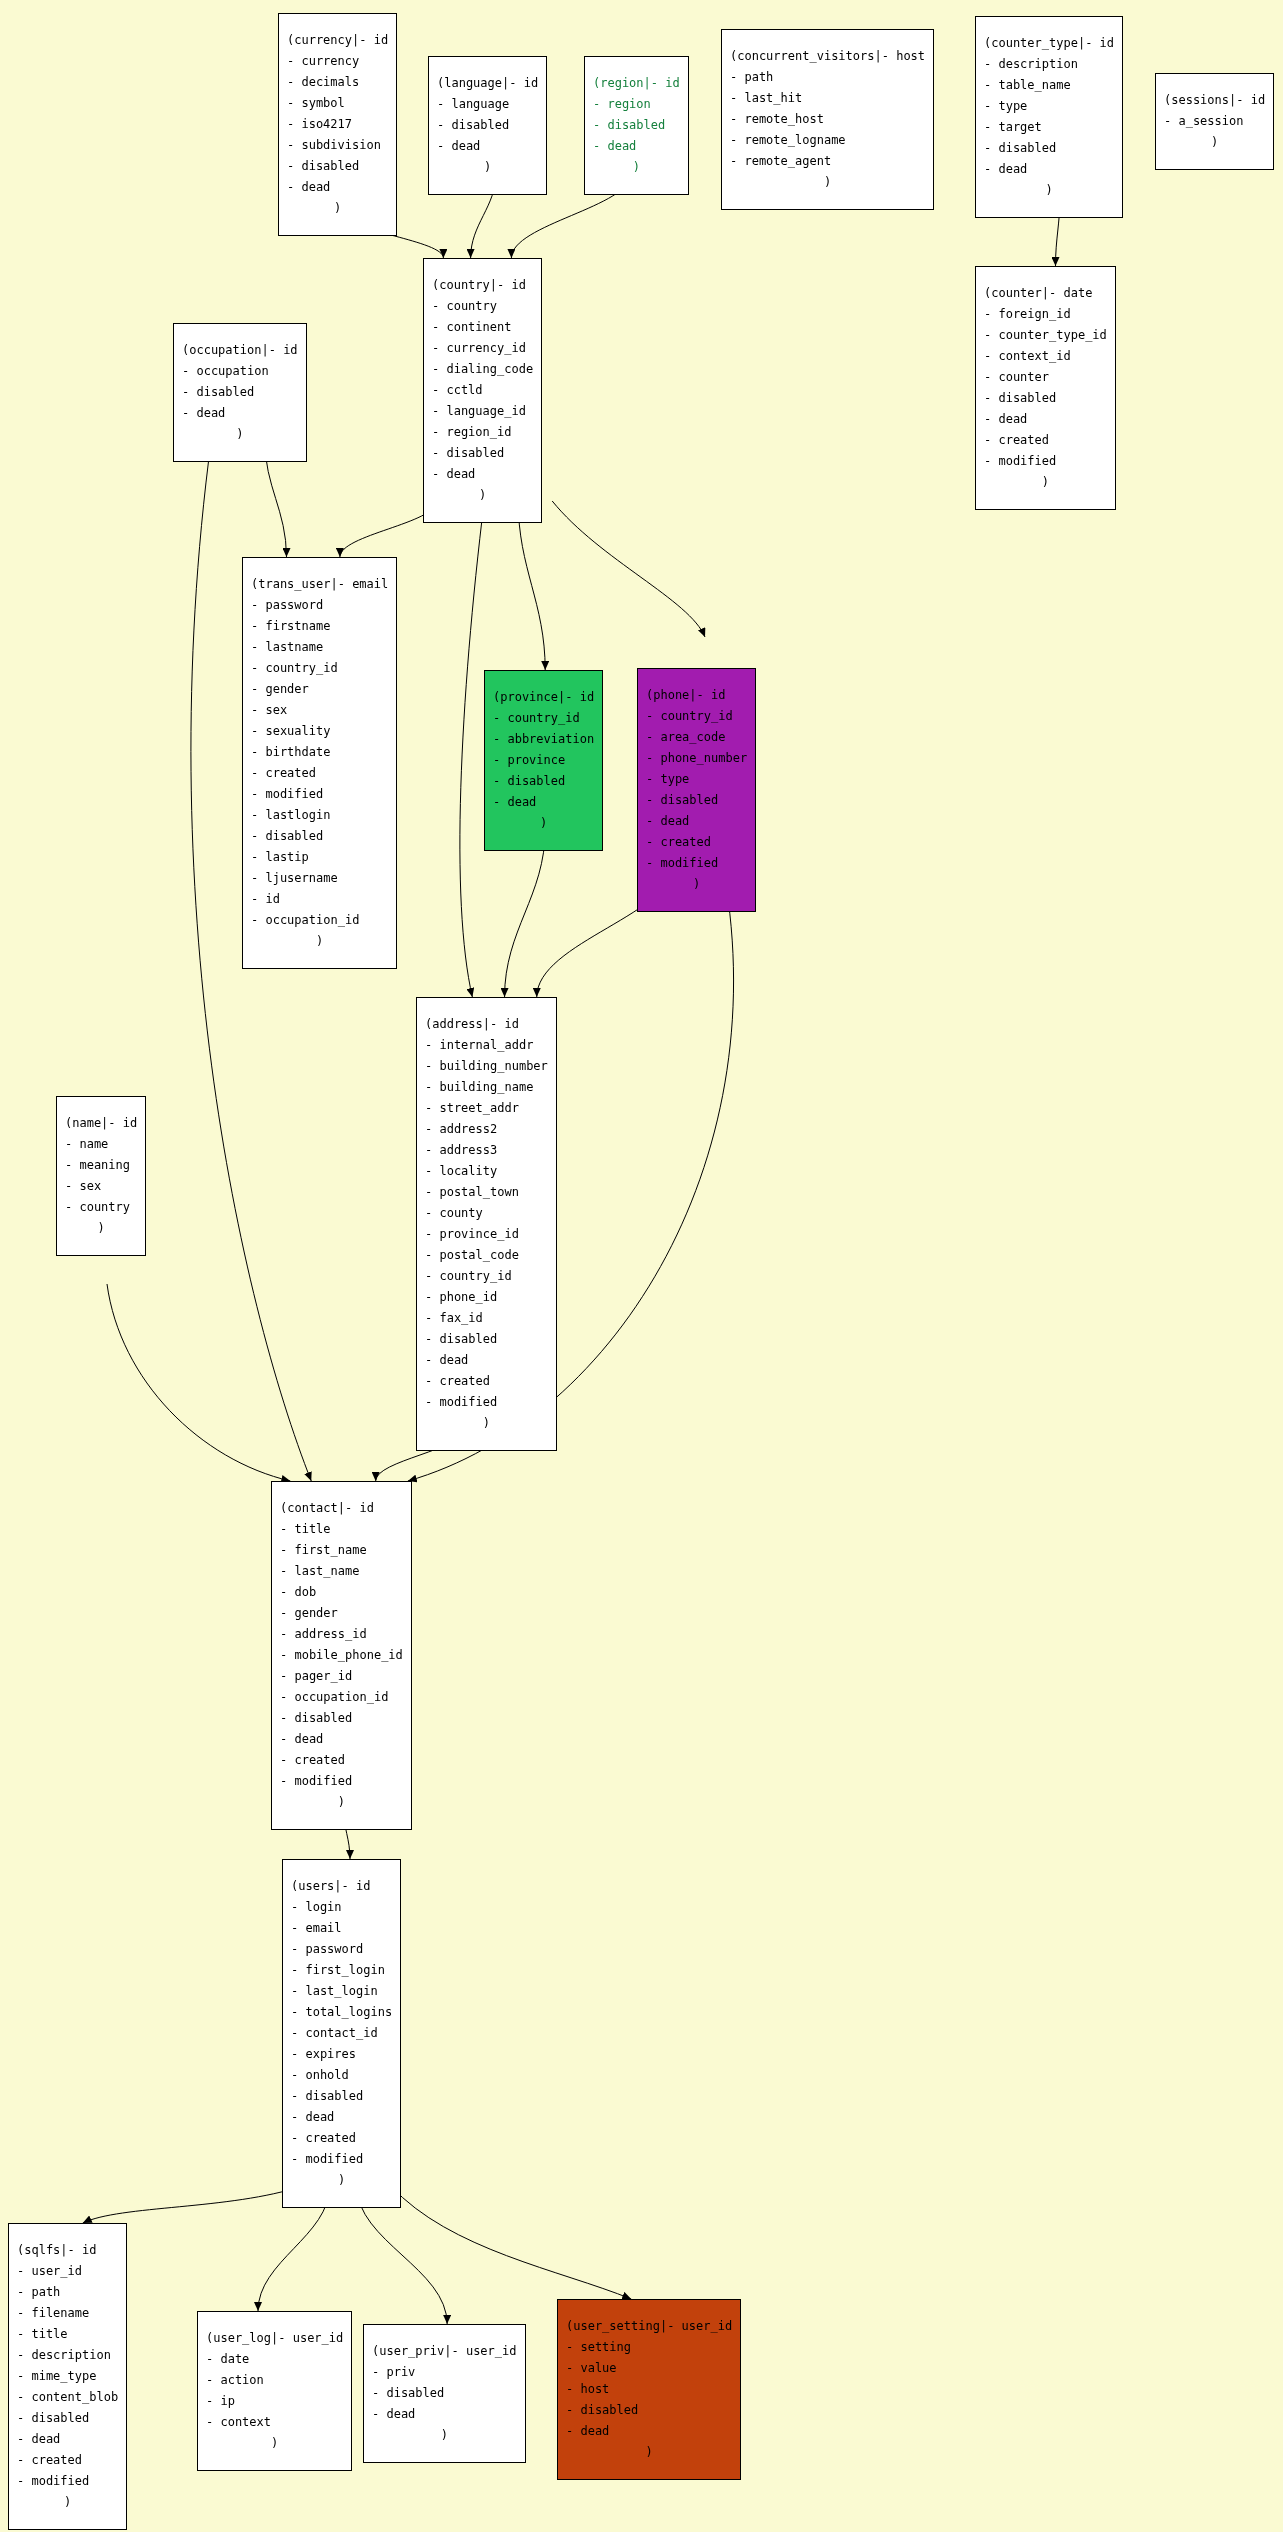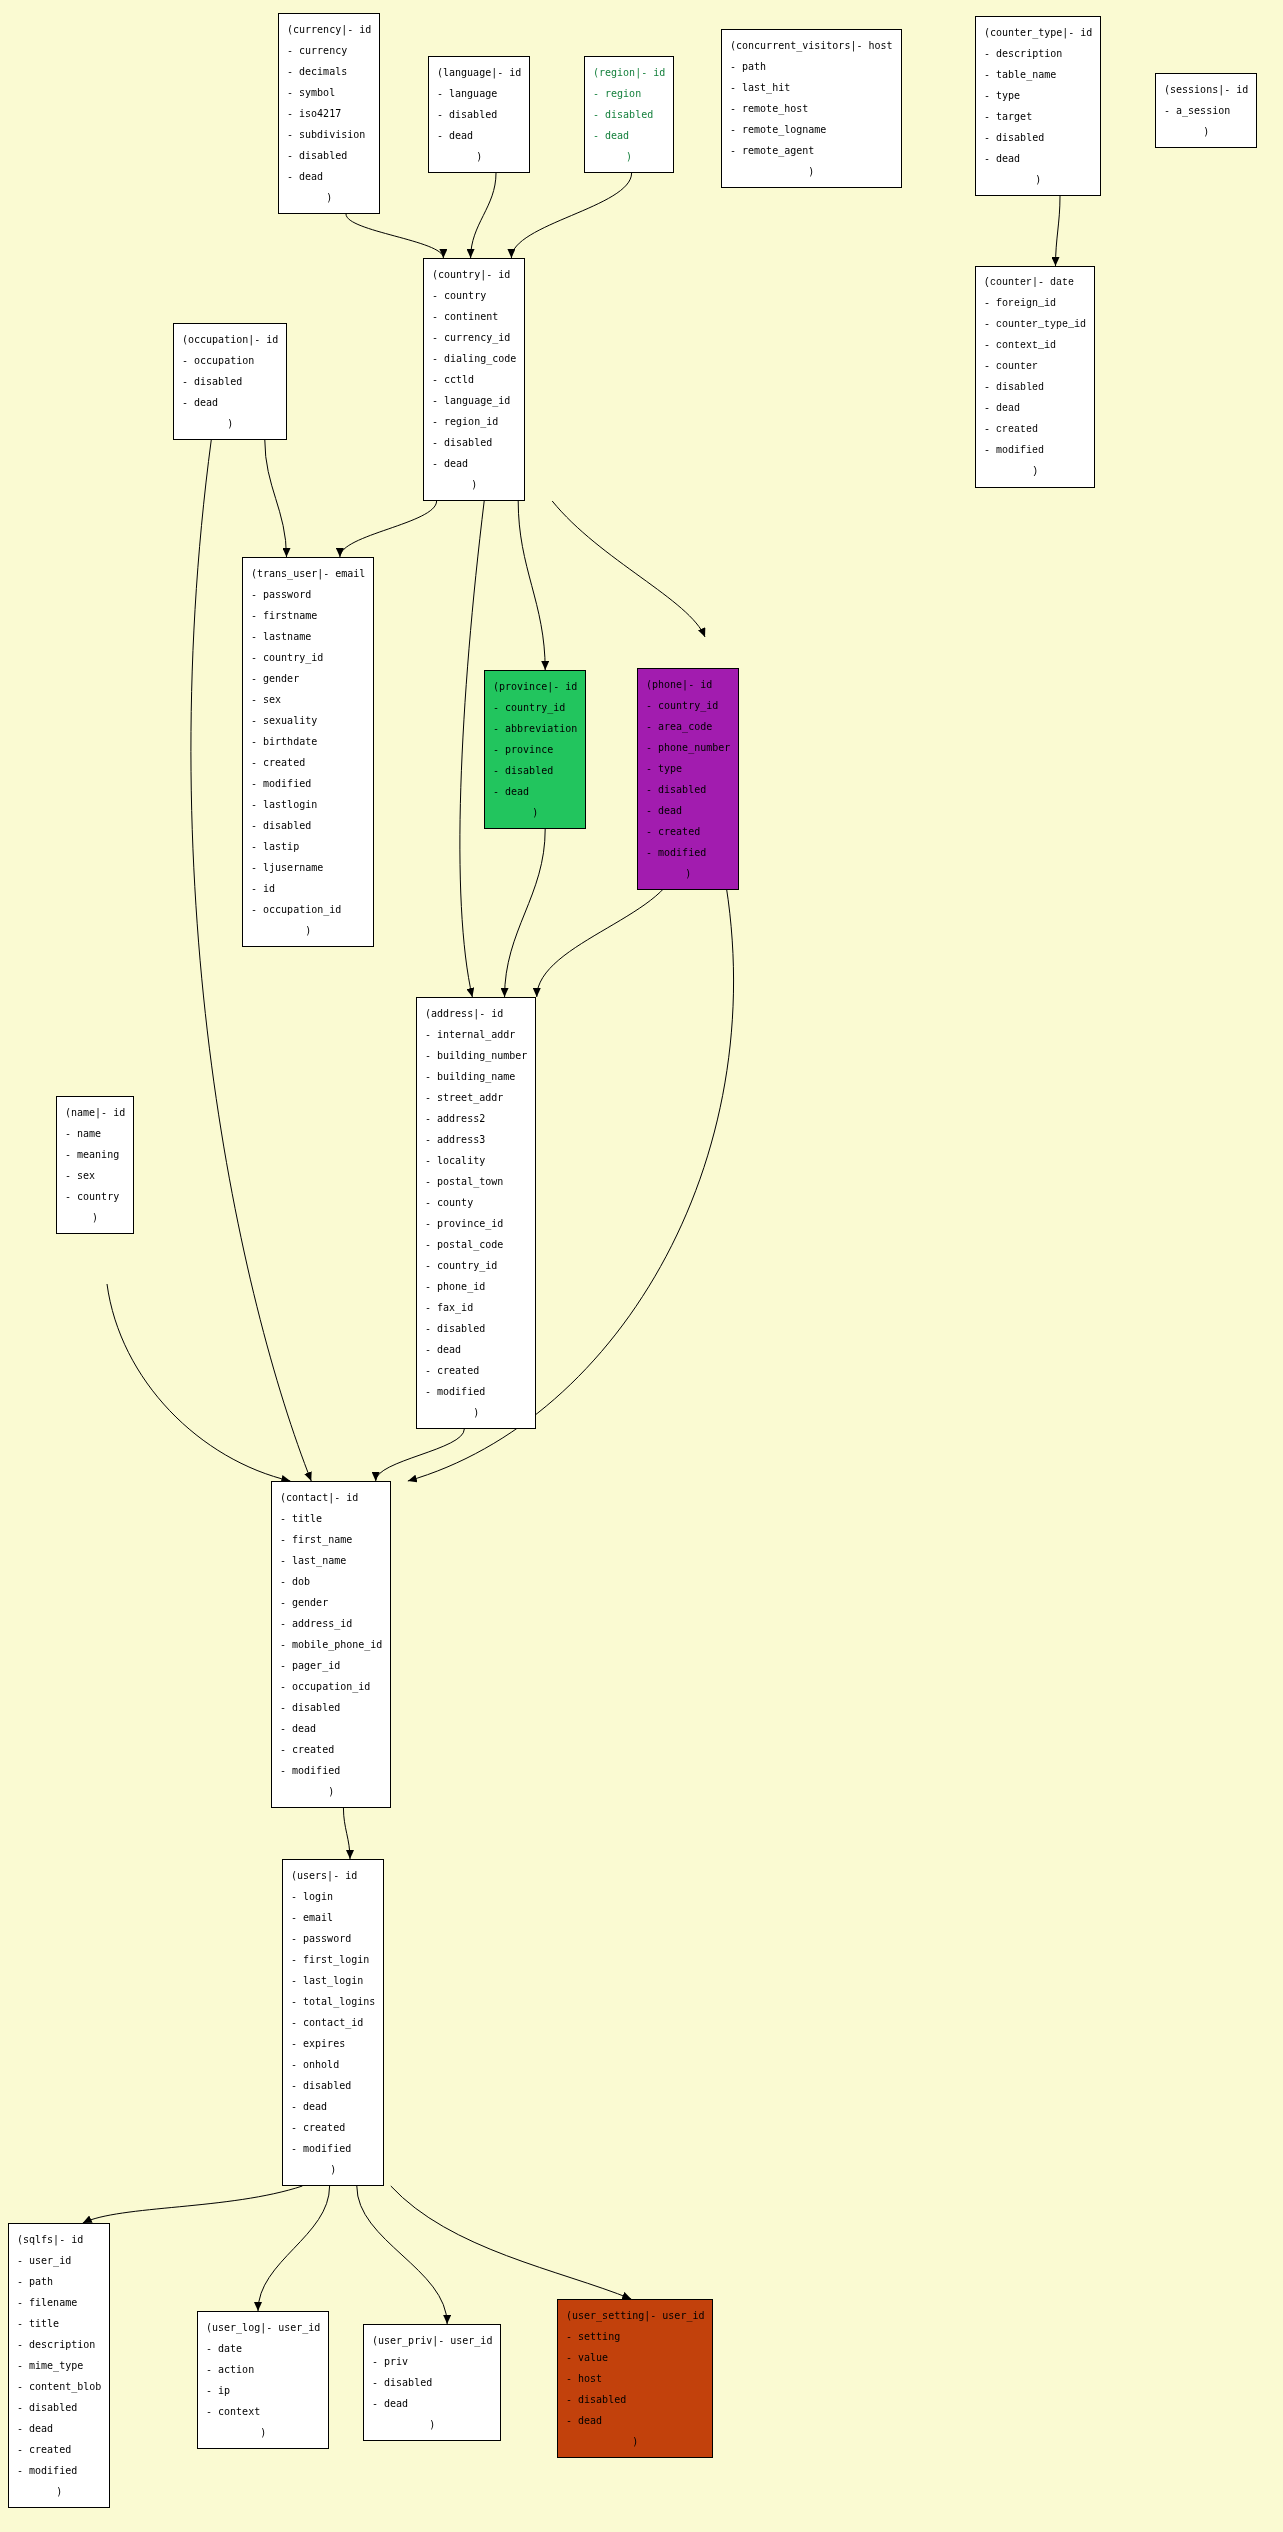--- a/index.html
+++ b/index.html
@@ -20,22 +20,22 @@
     fill: none;
     stroke: #000;
     stroke-width: 1;
   }
   .table-box {
     position: absolute;
     z-index: 2;
     background: #FFFFFF;
     border: 1px solid #000000;
     box-sizing: border-box;
-    padding: 5px 8px;
-    font-size: 10px;
+    padding: 16px 8px;
+    font-size: 12px;
     line-height: 21px;
     color: #000000;
     white-space: pre;
   }
   .table-box .close { text-align: center; }
 </style>
 </head>
 <body>
 
 <div id="canvas" style="background: rgb(250, 250, 210);">
@@ -65,21 +65,21 @@
       <path d="M329.6,2186 C329.6,2236 258,2261 258,2311" class="edge" marker-end="url(#arrowhead)"></path>
       <path d="M356.8,2186 C356.8,2241.2 447.15,2268.8 447.15,2324" class="edge" marker-end="url(#arrowhead)"></path>
       <path d="M390.8,2186 C450,2250 560,2270 631.2,2299" class="edge" marker-end="url(#arrowhead)"></path>
     </svg>
 <div class="table-box" style="left: 278px; top: 13px; background: rgb(255, 255, 255); border-color: rgb(0, 0, 0); color: rgb(0, 0, 0);"><div>(currency|- id</div><div>- currency</div><div>- decimals</div><div>- symbol</div><div>- iso4217</div><div>- subdivision</div><div>- disabled</div><div>- dead</div><div class="close">)</div></div>
     <div class="table-box" style="left: 428px; top: 56px; background: rgb(255, 255, 255); border-color: rgb(0, 0, 0); color: rgb(0, 0, 0);"><div>(language|- id</div><div>- language</div><div>- disabled</div><div>- dead</div><div class="close">)</div></div>
     <div class="table-box" style="left: 584px; top: 56px; background: rgb(255, 255, 255); border-color: rgb(0, 0, 0); color: #15803d;"><div>(region|- id</div><div>- region</div><div>- disabled</div><div>- dead</div><div class="close">)</div></div>
     <div class="table-box" style="left: 721px; top: 29px; background: rgb(255, 255, 255); border-color: rgb(0, 0, 0); color: rgb(0, 0, 0);"><div>(concurrent_visitors|- host</div><div>- path</div><div>- last_hit</div><div>- remote_host</div><div>- remote_logname</div><div>- remote_agent</div><div class="close">)</div></div>
     <div class="table-box" style="left: 975px; top: 16px; background: rgb(255, 255, 255); border-color: rgb(0, 0, 0); color: rgb(0, 0, 0);"><div>(counter_type|- id</div><div>- description</div><div>- table_name</div><div>- type</div><div>- target</div><div>- disabled</div><div>- dead</div><div class="close">)</div></div>
     <div class="table-box" style="left: 1155px; top: 73px; background: rgb(255, 255, 255); border-color: rgb(0, 0, 0); color: rgb(0, 0, 0);"><div>(sessions|- id</div><div>- a_session</div><div class="close">)</div></div>
-    <div class="table-box" style="left: 975px; top: 266px; background: rgb(255, 255, 255); border-color: rgb(0, 0, 0); color: rgb(0, 0, 0); font-family: Liberation Mono, monospace;"><div>(counter|- date</div><div>- foreign_id</div><div>- counter_type_id</div><div>- context_id</div><div>- counter</div><div>- disabled</div><div>- dead</div><div>- created</div><div>- modified</div><div class="close">)</div></div>
+    <div class="table-box" style="left: 975px; top: 266px; background: rgb(255, 255, 255); border-color: rgb(0, 0, 0); color: rgb(0, 0, 0);"><div>(counter|- date</div><div>- foreign_id</div><div>- counter_type_id</div><div>- context_id</div><div>- counter</div><div>- disabled</div><div>- dead</div><div>- created</div><div>- modified</div><div class="close">)</div></div>
     <div class="table-box" style="left: 423px; top: 258px; background: rgb(255, 255, 255); border-color: rgb(0, 0, 0); color: rgb(0, 0, 0);"><div>(country|- id</div><div>- country</div><div>- continent</div><div>- currency_id</div><div>- dialing_code</div><div>- cctld</div><div>- language_id</div><div>- region_id</div><div>- disabled</div><div>- dead</div><div class="close">)</div></div>
     <div class="table-box" style="left: 173px; top: 323px; background: rgb(255, 255, 255); border-color: rgb(0, 0, 0); color: rgb(0, 0, 0);"><div>(occupation|- id</div><div>- occupation</div><div>- disabled</div><div>- dead</div><div class="close">)</div></div>
     <div class="table-box" style="left: 242px; top: 557px; background: rgb(255, 255, 255); border-color: rgb(0, 0, 0); color: rgb(0, 0, 0);"><div>(trans_user|- email</div><div>- password</div><div>- firstname</div><div>- lastname</div><div>- country_id</div><div>- gender</div><div>- sex</div><div>- sexuality</div><div>- birthdate</div><div>- created</div><div>- modified</div><div>- lastlogin</div><div>- disabled</div><div>- lastip</div><div>- ljusername</div><div>- id</div><div>- occupation_id</div><div class="close">)</div></div>
     <div class="table-box" style="left: 484px; top: 670px; background: #22c55e; border-color: rgb(0, 0, 0); color: rgb(0, 0, 0);"><div>(province|- id</div><div>- country_id</div><div>- abbreviation</div><div>- province</div><div>- disabled</div><div>- dead</div><div class="close">)</div></div>
     <div class="table-box" style="left: 637px; top: 668px; background: #a21caf; border-color: rgb(0, 0, 0); color: rgb(0, 0, 0);"><div>(phone|- id</div><div>- country_id</div><div>- area_code</div><div>- phone_number</div><div>- type</div><div>- disabled</div><div>- dead</div><div>- created</div><div>- modified</div><div class="close">)</div></div>
     <div class="table-box" style="left: 416px; top: 997px; background: rgb(255, 255, 255); border-color: rgb(0, 0, 0); color: rgb(0, 0, 0);"><div>(address|- id</div><div>- internal_addr</div><div>- building_number</div><div>- building_name</div><div>- street_addr</div><div>- address2</div><div>- address3</div><div>- locality</div><div>- postal_town</div><div>- county</div><div>- province_id</div><div>- postal_code</div><div>- country_id</div><div>- phone_id</div><div>- fax_id</div><div>- disabled</div><div>- dead</div><div>- created</div><div>- modified</div><div class="close">)</div></div>
     <div class="table-box" style="left: 56px; top: 1096px; background: rgb(255, 255, 255); border-color: rgb(0, 0, 0); color: rgb(0, 0, 0);"><div>(name|- id</div><div>- name</div><div>- meaning</div><div>- sex</div><div>- country</div><div class="close">)</div></div>
     <div class="table-box" style="left: 271px; top: 1481px; background: rgb(255, 255, 255); border-color: rgb(0, 0, 0); color: rgb(0, 0, 0);"><div>(contact|- id</div><div>- title</div><div>- first_name</div><div>- last_name</div><div>- dob</div><div>- gender</div><div>- address_id</div><div>- mobile_phone_id</div><div>- pager_id</div><div>- occupation_id</div><div>- disabled</div><div>- dead</div><div>- created</div><div>- modified</div><div class="close">)</div></div>
     <div class="table-box" style="left: 282px; top: 1859px; background: rgb(255, 255, 255); border-color: rgb(0, 0, 0); color: rgb(0, 0, 0);"><div>(users|- id</div><div>- login</div><div>- email</div><div>- password</div><div>- first_login</div><div>- last_login</div><div>- total_logins</div><div>- contact_id</div><div>- expires</div><div>- onhold</div><div>- disabled</div><div>- dead</div><div>- created</div><div>- modified</div><div class="close">)</div></div>
     <div class="table-box" style="left: 8px; top: 2223px; background: rgb(255, 255, 255); border-color: rgb(0, 0, 0); color: rgb(0, 0, 0);"><div>(sqlfs|- id</div><div>- user_id</div><div>- path</div><div>- filename</div><div>- title</div><div>- description</div><div>- mime_type</div><div>- content_blob</div><div>- disabled</div><div>- dead</div><div>- created</div><div>- modified</div><div class="close">)</div></div>

